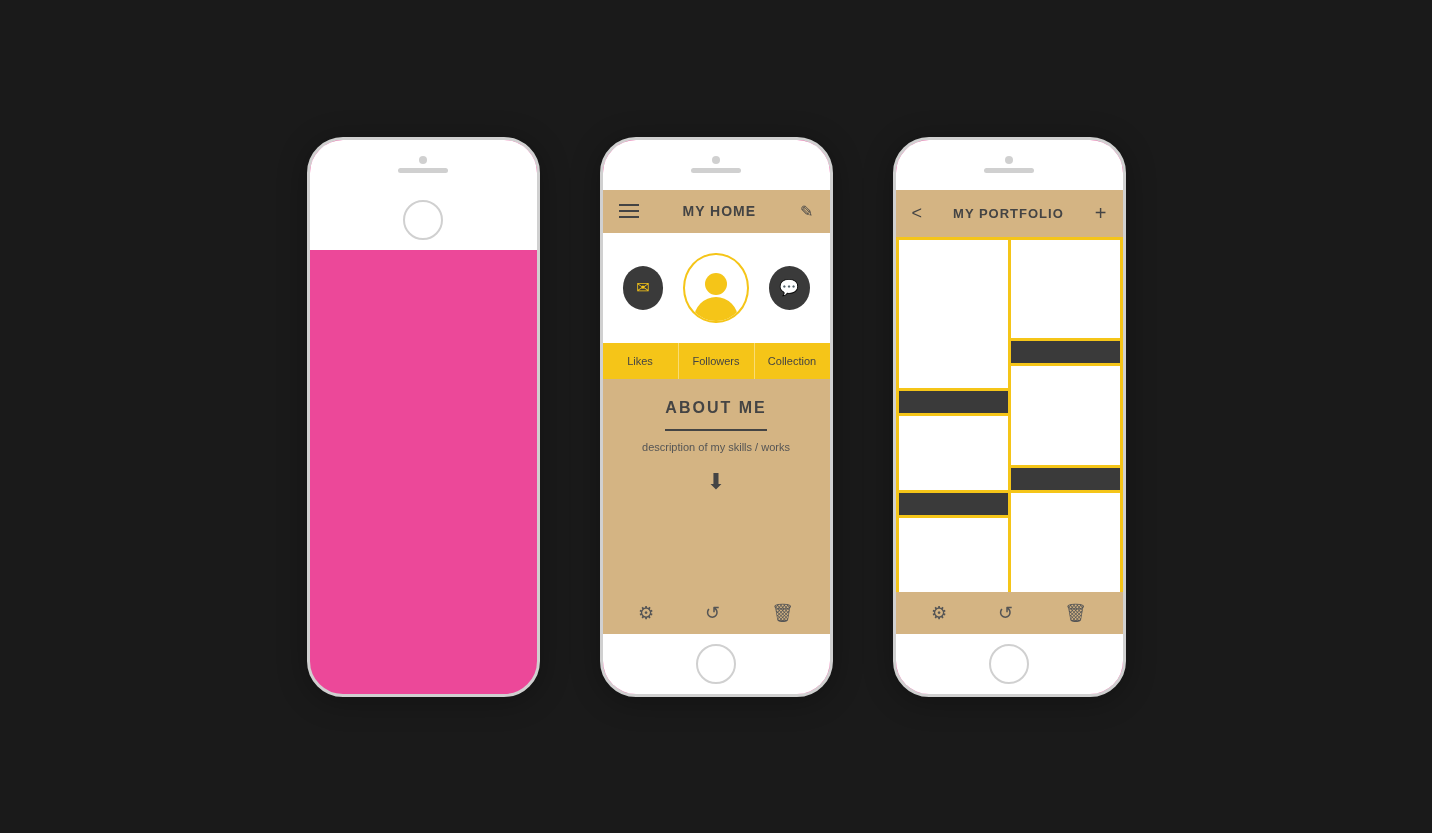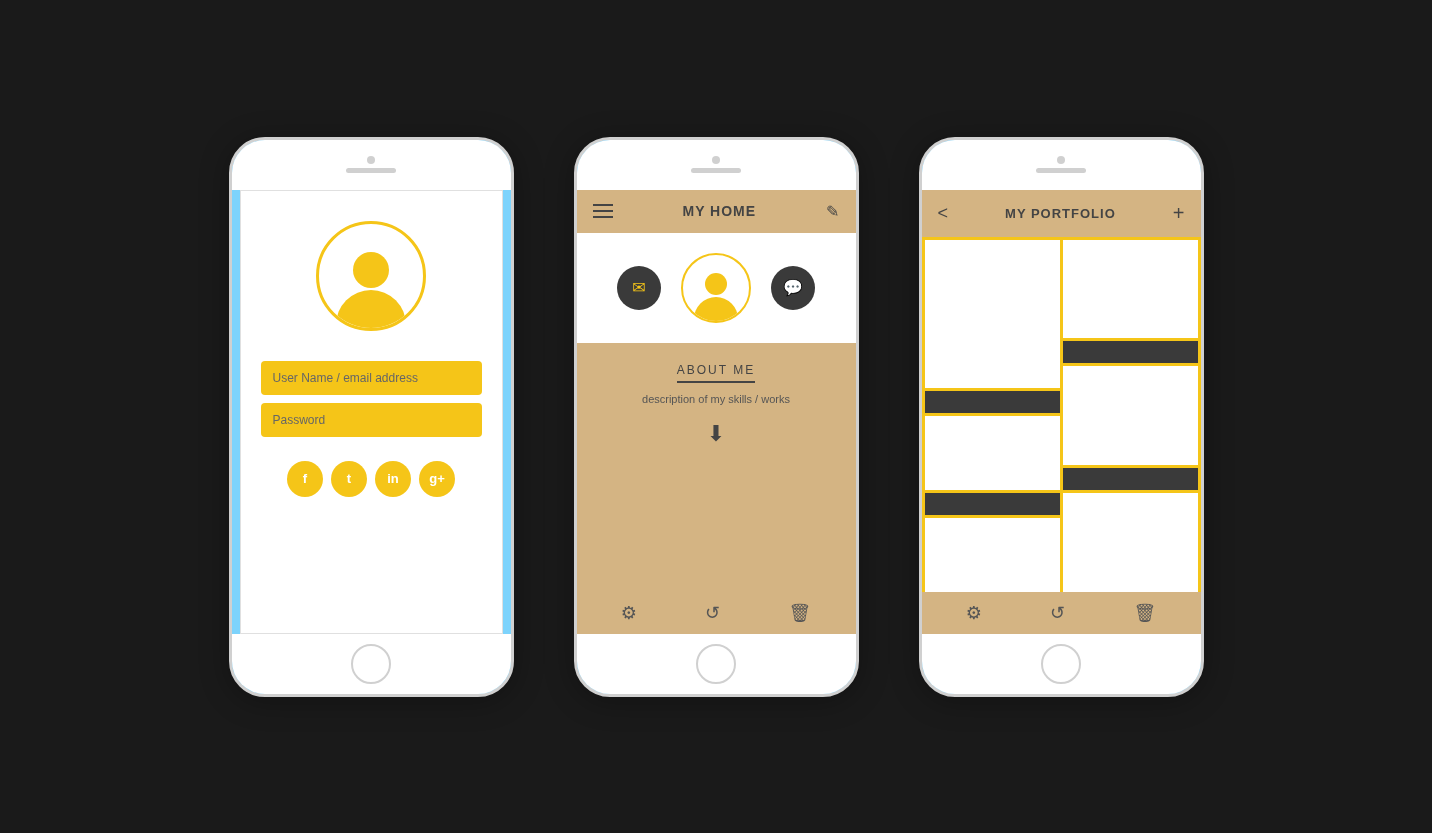--- a/index.html
+++ b/index.html
@@ -13,23 +13,23 @@
     }
     .scene {
       display: flex;
       gap: 60px;
       align-items: center;
       padding: 40px;
     }
 
     
     .phone {
-      width: 285px;
+      width: 233px;
       height: 560px;
-      background: #7dd3fc;
+      background: #ec4899;
       border-radius: 36px;
       border: 3px solid #d0d0d0;
       position: relative;
       display: flex;
       flex-direction: column;
       overflow: hidden;
       box-shadow: 0 4px 30px rgba(0,0,0,0.3);
     }
     .phone-top {
       height: 50px;
@@ -244,26 +244,26 @@
     .tab-item:last-child { border-right: none; }
     .about-section {
       background: #d4b483;
       flex: 1;
       display: flex;
       flex-direction: column;
       align-items: center;
       padding: 20px 16px;
     }
     .about-title {
-      font-size: 12px;
-      font-weight: 400;
+      font-size: 16px;
+      font-weight: 700;
       color: #444;
       letter-spacing: 2px;
       border-bottom: 2px solid #444;
-      padding-bottom: 4px;
+      padding-bottom: 12px;
       margin-bottom: 10px;
     }
     .about-desc {
       font-size: 11px;
       color: #555;
       text-align: center;
       margin-bottom: 16px;
     }
     .down-arrow {
       color: #444;
@@ -324,36 +324,20 @@
   </style>
 </head>
 <body>
 
 <div class="scene">
 
   <div class="phone phone1">
     <div class="phone-top">
       <div class="phone-camera"></div>
       <div class="phone-speaker"></div>
-    </div>
-    <div class="phone-screen">
-      <div class="avatar-circle">
-        <div class="avatar-person">
-          <div class="avatar-head"></div>
-          <div class="avatar-body"></div>
-        </div>
-      </div>
-      <input class="login-input" type="text" placeholder="User Name / email address" style="">
-      <input class="login-input" type="password" placeholder="Password" style="">
-      <div class="social-icons">
-        <div class="social-btn">f</div>
-        <div class="social-btn">t</div>
-        <div class="social-btn">in</div>
-        <div class="social-btn">g+</div>
-      </div>
     </div>
     <div class="phone-bottom">
       <div class="phone-home-btn"></div>
     </div>
   </div>
 
   <div class="phone phone2">
     <div class="phone-top">
       <div class="phone-camera"></div>
       <div class="phone-speaker"></div>
@@ -375,20 +359,25 @@
         <div class="profile-avatar-circle">
           <div class="profile-avatar-person">
             <div class="profile-head"></div>
             <div class="profile-body"></div>
           </div>
         </div>
         <div class="profile-icon-btn">
           <span>💬</span>
         </div>
       </div>
+      <div class="tabs-bar">
+        <div class="tab-item">Likes</div>
+        <div class="tab-item">Followers</div>
+        <div class="tab-item">Collection</div>
+      </div>
       <div class="about-section">
         <div class="about-title">ABOUT ME</div>
         <div class="about-desc">description of my skills / works</div>
         <div class="down-arrow">⬇</div>
       </div>
       <div class="bottom-bar">
         <span class="bottom-icon">⚙</span>
         <span class="bottom-icon">↺</span>
         <span class="bottom-icon">🗑</span>
       </div>

